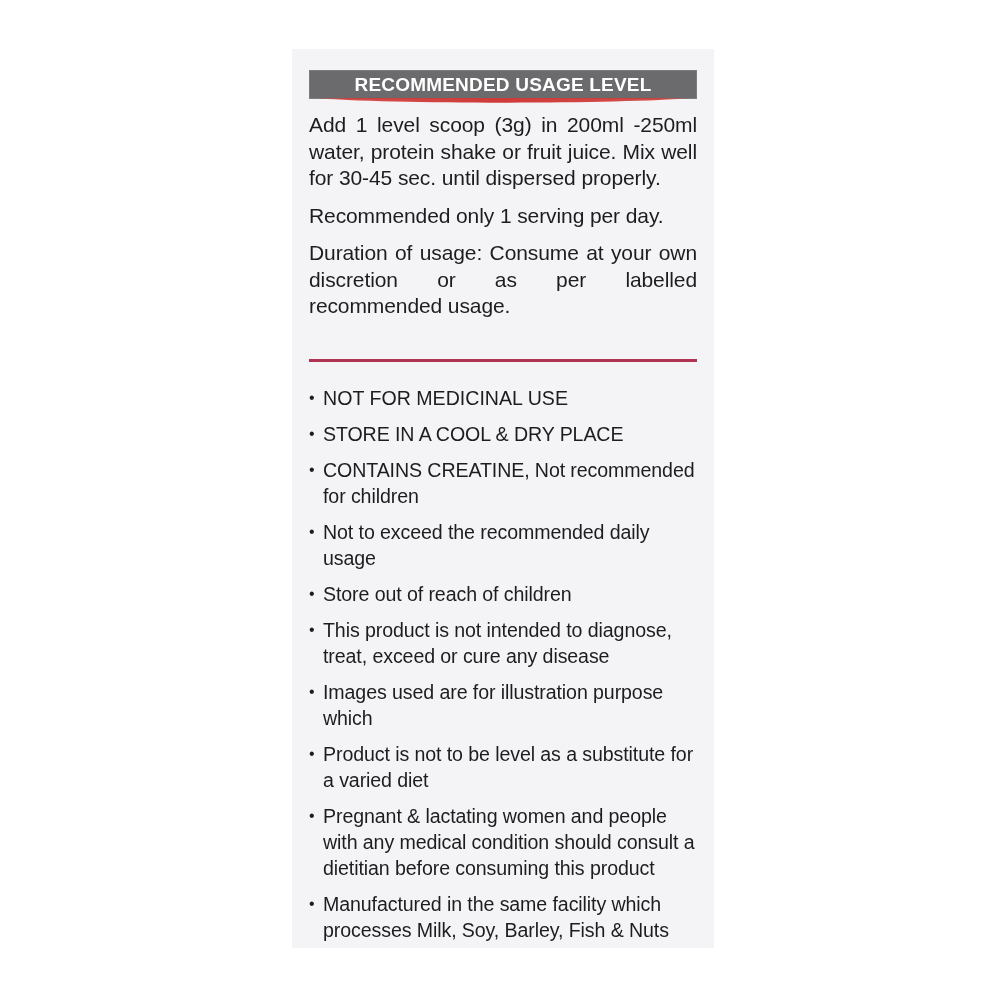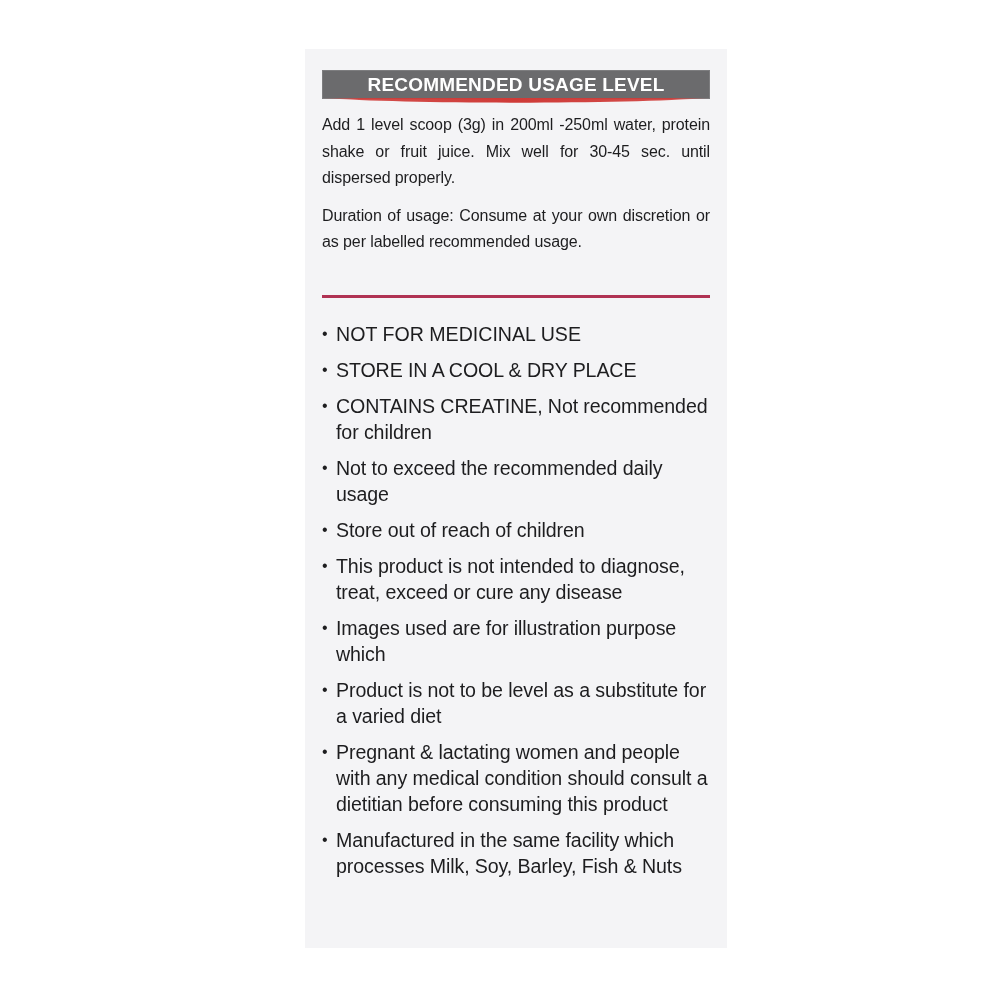--- a/index.html
+++ b/index.html
@@ -10,21 +10,21 @@
     width: 1000px;
     height: 1000px;
     background: #ffffff;
     font-family: "Liberation Sans", "DejaVu Sans", sans-serif;
     color: #1d1d1f;
     position: relative;
     overflow: hidden;
   }
   .panel {
     position: absolute;
-    left: 305px;
+    left: 292px;
     top: 49px;
     width: 422px;
     height: 899px;
     background: #f4f4f6;
     box-sizing: border-box;
   }
   .header-bar {
     position: relative;
     margin: 21px 17px 0 17px;
     height: 29px;
@@ -48,21 +48,21 @@
     bottom: -5px;
     width: 100%;
     height: 6px;
     display: block;
   }
   .content {
     padding: 13px 17px 0 17px;
   }
   .para {
     margin: 0 0 11px 0;
-    font-size: 16px;
+    font-size: 21px;
     line-height: 26.5px;
     font-weight: 500;
     text-align: justify;
     letter-spacing: -0.1px;
   }
   .divider {
     border: none;
     height: 3px;
     background: #b03253;
     margin: 39px 0 23px 0;
@@ -114,20 +114,21 @@
         </linearGradient>
       </defs>
       <path d="M0,0 H388 C300,6.2 88,6.2 0,0 Z" fill="url(#swooshFade)"></path>
     </svg>
   </div>
 
   <div class="content">
 
     <p class="para">Add 1 level scoop (3g) in 200ml -250ml water, protein shake or fruit juice. Mix well for 30-45 sec. until dispersed properly.</p>
 
+    <p class="para">Recommended only 1 serving per day.</p>
 
     <p class="para">Duration of usage: Consume at your own discretion or as per labelled recommended usage.</p>
 
     <hr class="divider">
 
     <ul class="warnings">
       <li class="w700">
         <span class="marker">•</span>
         <span class="item-text">NOT FOR MEDICINAL USE</span>
       </li>

